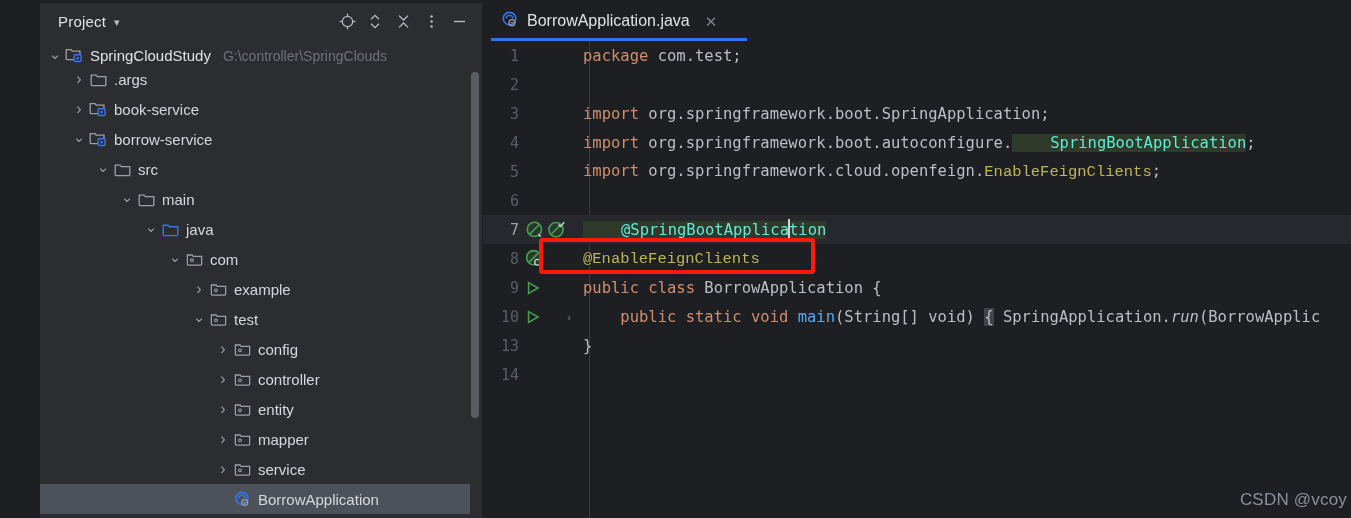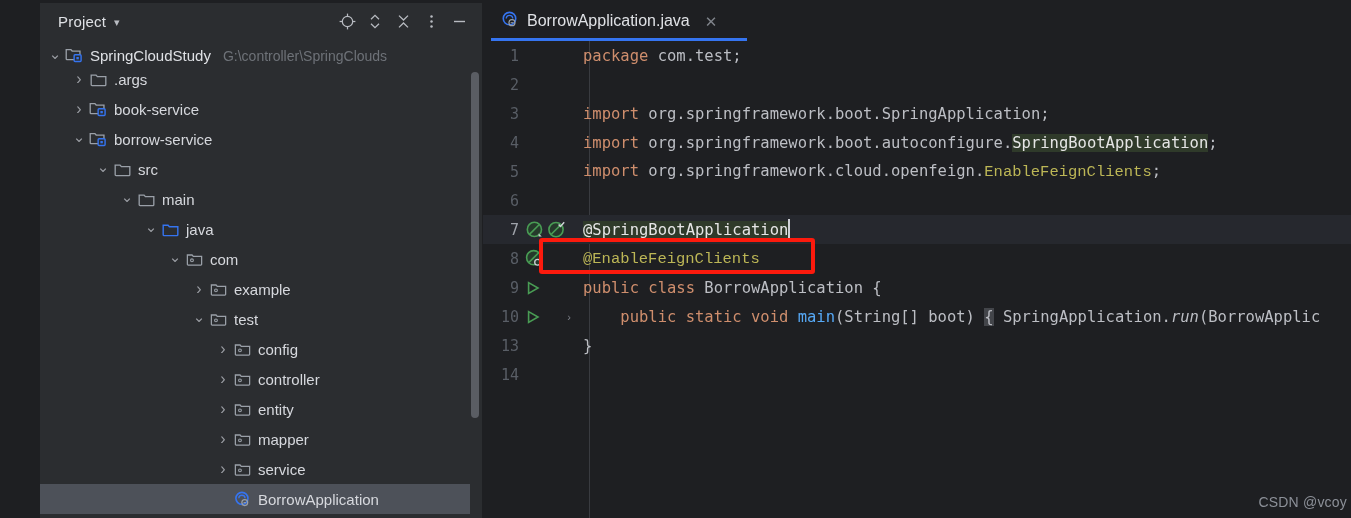--- a/index.html
+++ b/index.html
@@ -225,21 +225,21 @@
   .ctext {
     flex: 1 1 auto;
     padding-left: 6px;
     color: #bcbec4;
   }
 
   
   .kw   { color: #cf8e6d; }
   .id   { color: #bcbec4; }
   .ann  { color: #bcb656; font-family: Liberation Mono, monospace; }
-  .annh { color: #e5e5e5; background: #2f3a2a; }
+  .annh { color: #5eead4; background: #2f3a2a; padding-left: 38px; }
   .mth  { color: #56a8f5; }
   .ital { font-style: italic; color: #bcbec4; }
   .fold-ph { background: #43454a; color: #bcbec4; }
 
   
   #caret {
     position: absolute;
     width: 2px;
     height: 21px;
     background: #cfd2d6;
@@ -251,21 +251,21 @@
     border: 4px solid #fc1a0d;
     border-radius: 3px;
     pointer-events: none;
   }
 
   
   #watermark {
     position: absolute;
     right: 44px;
     bottom: 8px;
-    font-size: 14px;
+    font-size: 17px;
     color: #8c9098;
     font-family: "Liberation Sans", sans-serif;
     letter-spacing: .2px;
   }
 
   
   #top-strip {
     position: absolute;
     left: 0; top: 0;
     width: 1351px; height: 3px;
@@ -549,21 +549,21 @@
                   <circle cx="8.7" cy="8.7" r="7.1" fill="#253a2b" stroke="#499c54" stroke-width="1.6"></circle>
                   <line x1="4.0" y1="13.4" x2="13.4" y2="4.0" stroke="#499c54" stroke-width="1.6"></line>
                   <circle cx="12.6" cy="13.3" r="2.9" fill="#2b3a2f" stroke="#cfd2d6" stroke-width="1.3"></circle>
                   <line x1="14.7" y1="15.5" x2="17.0" y2="17.8" stroke="#cfd2d6" stroke-width="1.4"></line>
                 </svg></span></span><span class="ctext"><span class="ann">@EnableFeignClients</span></span></div>
           <div class="cline"><span class="lnum">9</span><span class="gutter"><span style="display: flex;"><svg width="16" height="16" viewBox="0 0 16 16">
                   <path d="M3.6 2.6 L13.0 8.0 L3.6 13.4 Z" fill="none" stroke="#499c54" stroke-width="1.6"></path>
                 </svg></span></span><span class="ctext"><span class="kw">public class </span><span class="id">BorrowApplication {</span></span></div>
           <div class="cline"><span class="lnum">10</span><span class="gutter"><span style="display: flex;"><svg width="16" height="16" viewBox="0 0 16 16">
                   <path d="M3.6 2.6 L13.0 8.0 L3.6 13.4 Z" fill="none" stroke="#499c54" stroke-width="1.6"></path>
-                </svg></span><span class="fold">›</span></span><span class="ctext"><span class="kw">    public static void </span><span class="mth">main</span><span class="id">(String[] boot) </span><span class="fold-ph">{</span><span class="id"> SpringApplication.</span><span class="ital">run</span><span class="id">(BorrowApplic</span></span></div>
+                </svg></span><span class="fold">›</span></span><span class="ctext"><span class="kw">    public static void </span><span class="mth">main</span><span class="id">(String[] void) </span><span class="fold-ph">{</span><span class="id"> SpringApplication.</span><span class="ital">run</span><span class="id">(BorrowApplic</span></span></div>
           <div class="cline"><span class="lnum">13</span><span class="gutter"></span><span class="ctext"><span class="id">}</span></span></div>
           <div class="cline"><span class="lnum">14</span><span class="gutter"></span><span class="ctext"></span></div>
         </div>
       <div id="caret" style="left: 305.312px; top: 178px;"></div>
       <div id="red-box" style="border-color: rgb(252, 26, 13); left: 56px; top: 197px; width: 276px; height: 36px;"></div>
       <div id="watermark">CSDN @vcoy</div>
     </div>
   </div>
 
   <div id="top-strip"></div>

